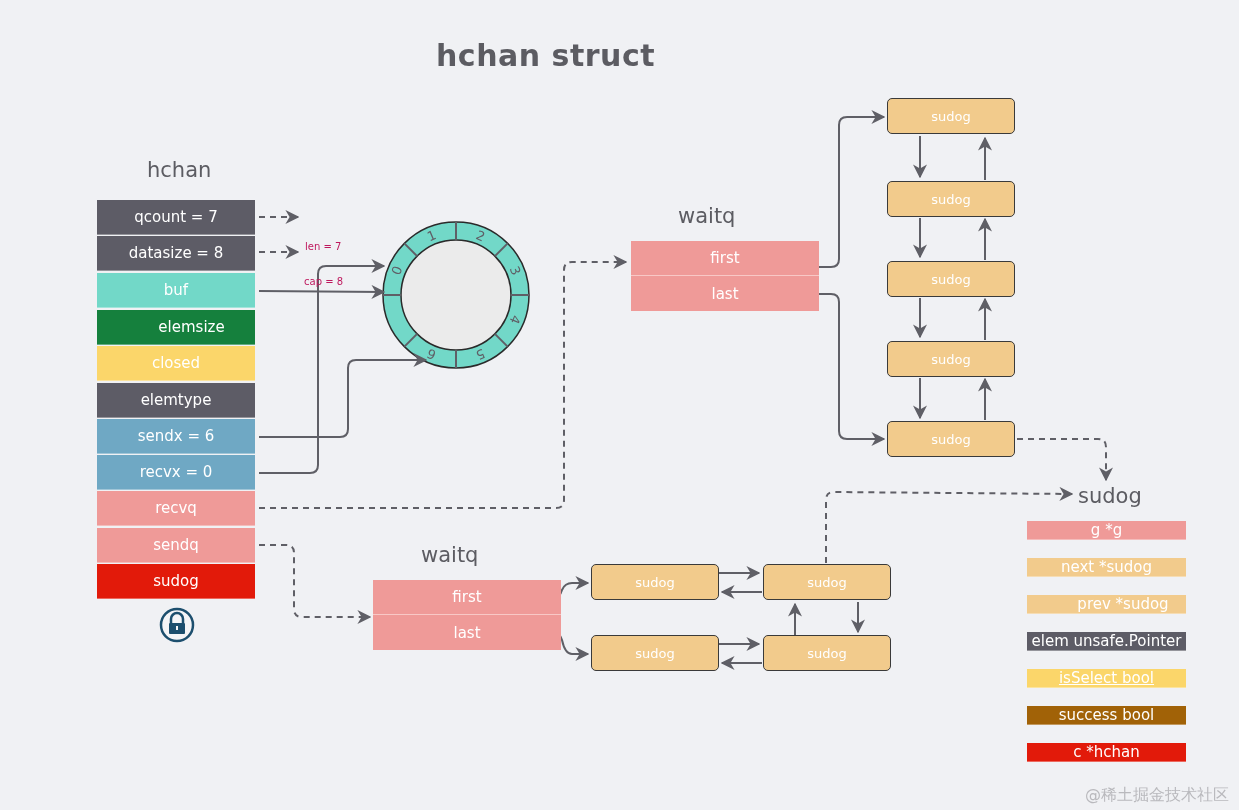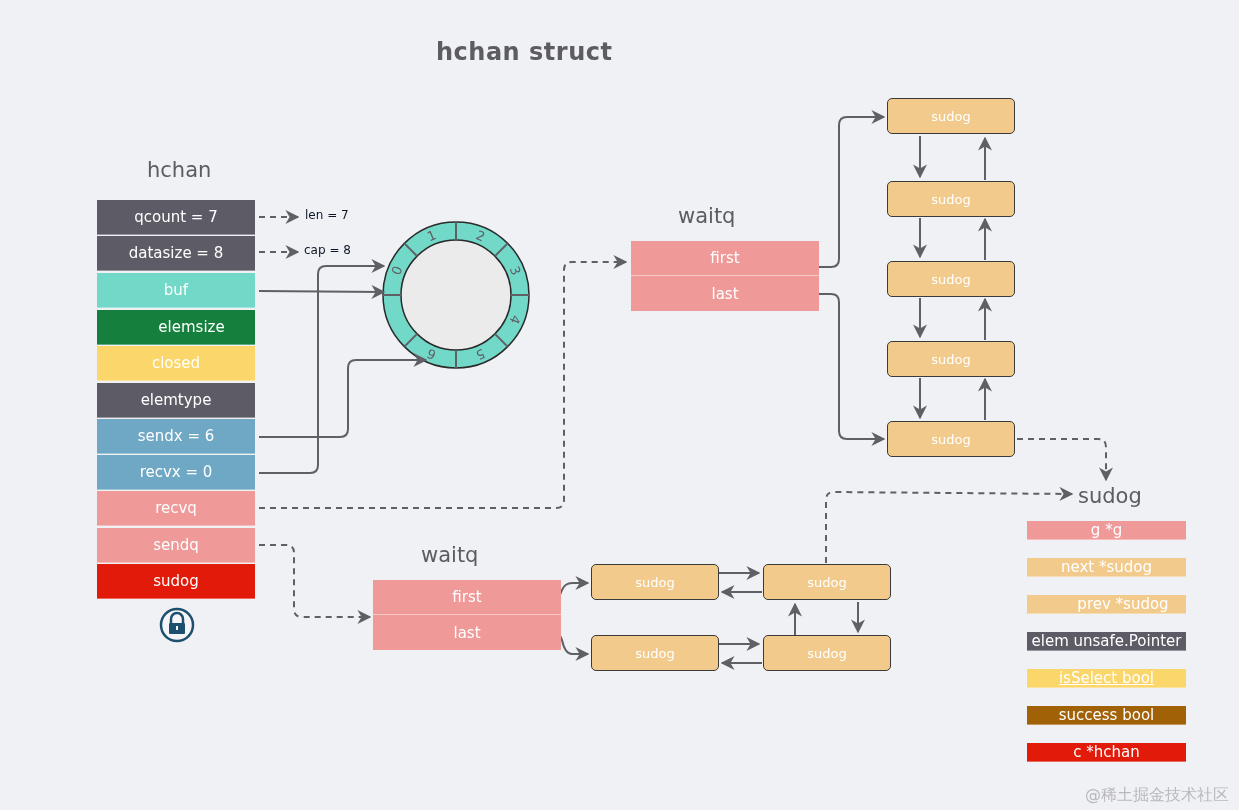--- a/index.html
+++ b/index.html
@@ -1,24 +1,24 @@
 <!DOCTYPE html>
 <html><head>
 <meta charset="utf-8">
 <style>
   html,body{margin:0;padding:0;}
   body{width:1239px;height:810px;background:#f0f1f4;position:relative;overflow:hidden;font-family:"DejaVu Sans",sans-serif;}
   .abs{position:absolute;}
-  .title{left:436px;top:38px;font-size:24px;color:#5c5c62;font-weight:bold;letter-spacing:0.5px;}
+  .title{left:436px;top:38px;font-size:30px;color:#5c5c62;font-weight:bold;letter-spacing:0.5px;}
   .label{color:#5c5c62;font-size:21px;}
   .field{position:absolute;left:97px;width:158px;height:35px;color:#fff;font-size:15px;display:flex;align-items:center;justify-content:center;box-sizing:border-box;border-bottom:1px solid rgba(255,255,255,0.35);}
   .wq{position:absolute;width:188px;height:35px;background:#ef9a98;color:#fff;font-size:15px;display:flex;align-items:center;justify-content:center;box-sizing:border-box;}
   .sudog{position:absolute;width:128px;height:36px;background:#f2cb8c;border:1px solid #3a3a3a;border-radius:5px;color:#fff;font-size:13px;display:flex;align-items:center;justify-content:center;box-sizing:border-box;}
   .sf{position:absolute;left:1027px;width:159px;height:19px;color:#fff;font-size:15px;display:flex;align-items:center;justify-content:center;box-sizing:border-box;border-bottom:1px solid rgba(255,255,255,0.35);}
-  .annot{font-size:12px;color:#0f172a;}
+  .annot{font-size:10px;color:#be185d;margin-top:33px;}
   .wm{right:10px;bottom:4px;font-size:16px;color:#b9b9bd;}
   svg{position:absolute;left:0;top:0;}
 </style>
 </head>
 <body>
 
 <svg width="1239" height="810">
   <defs>
     <marker id="ah" viewBox="0 0 10 10" refX="9" refY="5" markerWidth="7" markerHeight="7" orient="auto-start-reverse">
       <path d="M0,0 L10,5 L0,10 L3,5 z" fill="#5f5f66"></path>

